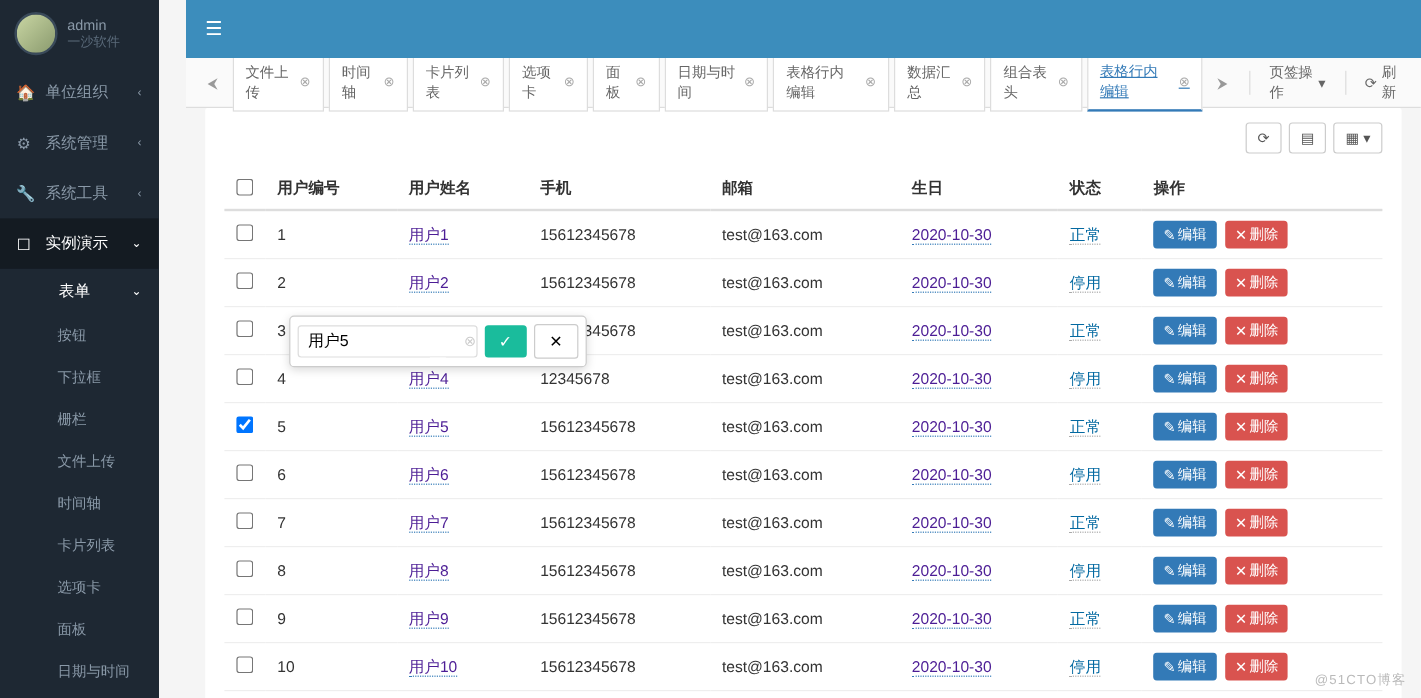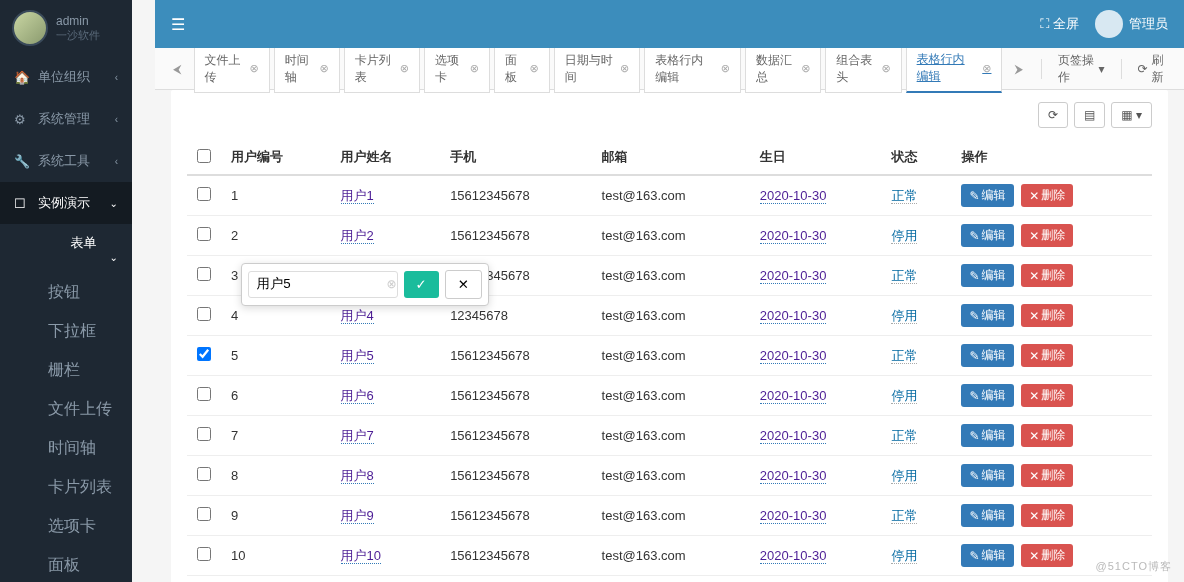--- a/index.html
+++ b/index.html
@@ -9,24 +9,24 @@
 .sidebar { position: fixed; left: 0; top: 0; width: 132px; height: 100%; background: #1e2833; color: #8a99a8; overflow-y: auto; }
 .sidebar-header { display: flex; align-items: center; padding: 10px 12px; gap: 8px; }
 .avatar-img { width: 36px; height: 36px; border-radius: 50%; background: linear-gradient(135deg,#c9d6a3,#8a9a6e); border: 2px solid #3a4a5a; }
 .user-info { line-height: 1.2; font-size: 12px; }
 .user-name { color: #8a99a8; }
 .user-role { color: #5a6a7a; font-size: 11px; }
 .nav-item { display: flex; align-items: center; padding: 12px 14px; cursor: pointer; font-size: 13px; }
 .nav-item .icon { width: 16px; margin-right: 8px; }
 .nav-item .arrow { margin-left: auto; font-size: 10px; }
 .nav-item.active { background: #141b22; color: #fff; }
-.sub-item { padding: 10px 14px 10px 49px; cursor: pointer; font-size: 13px; display: flex; align-items: center; flex-direction: column; }
+.sub-item { padding: 10px 14px 10px 49px; cursor: pointer; font-size: 13px; display: flex; align-items: center; }
 .sub-item .arrow { margin-left: auto; font-size: 10px; }
 .sub-item.active { color: #fff; }
-.sub-sub-item { padding: 9px 14px 9px 48px; cursor: pointer; font-size: 16px; }
+.sub-sub-item { padding: 9px 14px 9px 48px; cursor: pointer; font-size: 12px; }
 
 
 .topbar { position: fixed; left: 155px; right: 0; top: 0; height: 48px; background: #3c8dbc; color: #fff; display: flex; align-items: center; padding: 0 16px; z-index: 10; }
 .hamburger { cursor: pointer; font-size: 16px; }
 .top-right { margin-left: auto; display: flex; align-items: center; gap: 16px; font-size: 13px; }
 .top-avatar { width: 28px; height: 28px; border-radius: 50%; background: rgba(255,255,255,0.8); }
 
 
 .tabs-bar { position: fixed; left: 155px; right: 0; top: 48px; height: 42px; background: #fafafa; border-bottom: 1px solid #ddd; display: flex; align-items: center; padding: 0 8px; z-index: 9; font-size: 12px; }
 .tab-arrow { padding: 6px 10px; cursor: pointer; color: #999; }
@@ -114,27 +114,20 @@
       <div class="sub-sub-item">选项卡</div>
       <div class="sub-sub-item">面板</div>
       <div class="sub-sub-item">日期与时间</div>
       <div class="sub-sub-item">富文本编辑器</div>
     </div>
 
 </div>
 
 <div class="topbar">
   <span class="hamburger">☰</span>
-  <div class="top-right">
-    <span>⛶ <span>全屏</span></span>
-    <div style="display:flex;align-items:center;gap:6px;">
-      <div class="top-avatar"></div>
-      <span>管理员</span>
-    </div>
-  </div>
 </div>
 
 <div class="tabs-bar">
   <span class="tab-arrow">⮜</span>
   <div id="tabs-list" style="display:flex;">
       <div class="tab">
         <span>文件上传</span>
         <span class="tab-close">⊗</span>
       </div>
       <div class="tab">

